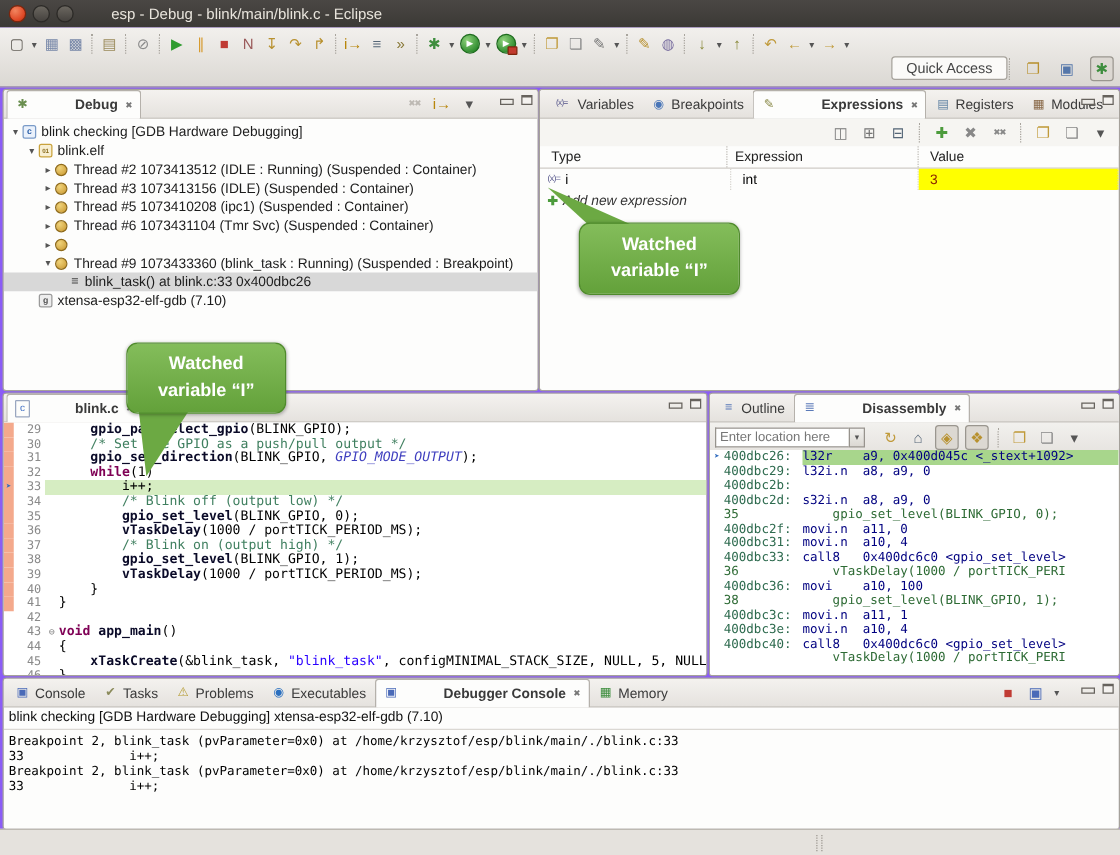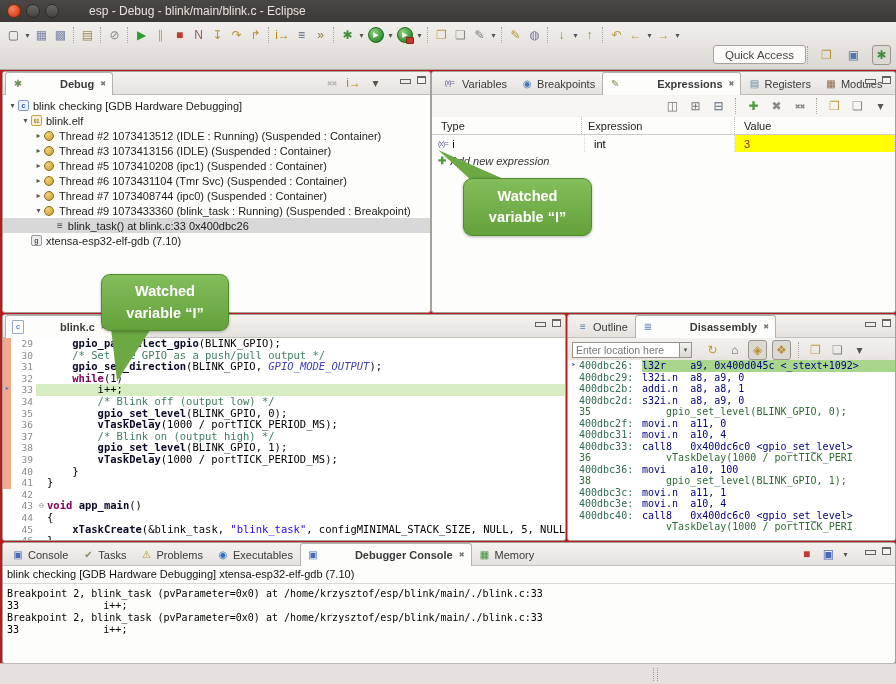--- a/index.html
+++ b/index.html
@@ -1,16 +1,16 @@
 <!DOCTYPE html>
 <html><head>
 <meta charset="utf-8">
 <style>
   html,body{margin:0;padding:0;background:#555;}
-  .window{position:relative;width:896px;height:684px;background:#b91c1c;overflow:hidden;
+  .window{position:relative;width:896px;height:684px;background:#8b5cf6;overflow:hidden;
           font-family:"Liberation Sans",sans-serif;-webkit-font-smoothing:antialiased;}
   
   .titlebar{position:absolute;top:0;left:0;right:0;height:22px;
     background:linear-gradient(#4A4744,#3B3935);display:flex;align-items:center;}
   .winbtns{display:flex;gap:5px;margin-left:7px;}
   .wbtn{width:14px;height:14px;border-radius:50%;box-sizing:border-box;}
   .wbtn.close{background:radial-gradient(circle at 35% 30%,#F2855F,#DF4826 65%,#A93312);border:1px solid #7E250C;}
   .wbtn.minmax{background:linear-gradient(#6B6760,#454automatic240,#45423E);background:linear-gradient(#6B6760,#45423E);border:1px solid #2C2A27;}
   .wtitle{color:#E8E4DC;font-size:12px;margin-left:30px;white-space:nowrap;}
   
@@ -251,21 +251,20 @@
           <span class="ttext">Thread #5 1073410208 (ipc1) (Suspended : Container)</span>
         </div>
         <div class="trow" style="padding-left: 30px;">
           <span class="texp">▸</span>
           <span class="thr"></span>
           <span class="ttext">Thread #6 1073431104 (Tmr Svc) (Suspended : Container)</span>
         </div>
         <div class="trow" style="padding-left: 30px;">
           <span class="texp">▸</span>
           <span class="thr"></span>
-          <span class="ttext">Thread #7 1073408744 (ipc0) (Suspended : Container)</span>
         </div>
         <div class="trow" style="padding-left: 30px;">
           <span class="texp">▾</span>
           <span class="thr"></span>
           <span class="ttext">Thread #9 1073433360 (blink_task : Running) (Suspended : Breakpoint)</span>
         </div>
         <div class="trow sel" style="padding-left: 43px;">
           <span class="texp"></span>
           <span class="frm">≡</span>
           <span class="ttext">blink_task() at blink.c:33 0x400dbc26</span>
@@ -408,21 +407,21 @@
           <span class="ticon pressed" style="color: rgb(184, 145, 47);">❖</span>
           <span class="tsep"></span>
           <span class="ticon" style="color: rgb(192, 154, 58);">❐</span>
           <span class="ticon" style="color: rgb(136, 136, 136);">❏</span>
           <span class="ticon" style="color: rgb(85, 85, 85);">▾</span>
         </span>
     </div>
     <div class="disbody" id="disasm-lines">
         <div class="drow asm hl"><span class="dgut">➤</span><span class="daddr">400dbc26:</span><span class="drest">l32r    a9, 0x400d045c &lt;_stext+1092&gt;</span></div>
         <div class="drow asm"><span class="dgut"></span><span class="daddr">400dbc29:</span><span class="drest">l32i.n  a8, a9, 0</span></div>
-        <div class="drow asm"><span class="dgut"></span><span class="daddr">400dbc2b:</span><span class="drest">addi.n  a8, a8, 1</span></div>
+        <div class="drow asm"><span class="dgut"></span><span class="daddr">400dbc2b:</span></div>
         <div class="drow asm"><span class="dgut"></span><span class="daddr">400dbc2d:</span><span class="drest">s32i.n  a8, a9, 0</span></div>
         <div class="drow src"><span class="dgut"></span><span class="daddr">35</span><span class="drest">    gpio_set_level(BLINK_GPIO, 0);</span></div>
         <div class="drow asm"><span class="dgut"></span><span class="daddr">400dbc2f:</span><span class="drest">movi.n  a11, 0</span></div>
         <div class="drow asm"><span class="dgut"></span><span class="daddr">400dbc31:</span><span class="drest">movi.n  a10, 4</span></div>
         <div class="drow asm"><span class="dgut"></span><span class="daddr">400dbc33:</span><span class="drest">call8   0x400dc6c0 &lt;gpio_set_level&gt;</span></div>
         <div class="drow src"><span class="dgut"></span><span class="daddr">36</span><span class="drest">    vTaskDelay(1000 / portTICK_PERI</span></div>
         <div class="drow asm"><span class="dgut"></span><span class="daddr">400dbc36:</span><span class="drest">movi    a10, 100</span></div>
         <div class="drow src"><span class="dgut"></span><span class="daddr">38</span><span class="drest">    gpio_set_level(BLINK_GPIO, 1);</span></div>
         <div class="drow asm"><span class="dgut"></span><span class="daddr">400dbc3c:</span><span class="drest">movi.n  a11, 1</span></div>
         <div class="drow asm"><span class="dgut"></span><span class="daddr">400dbc3e:</span><span class="drest">movi.n  a10, 4</span></div>

